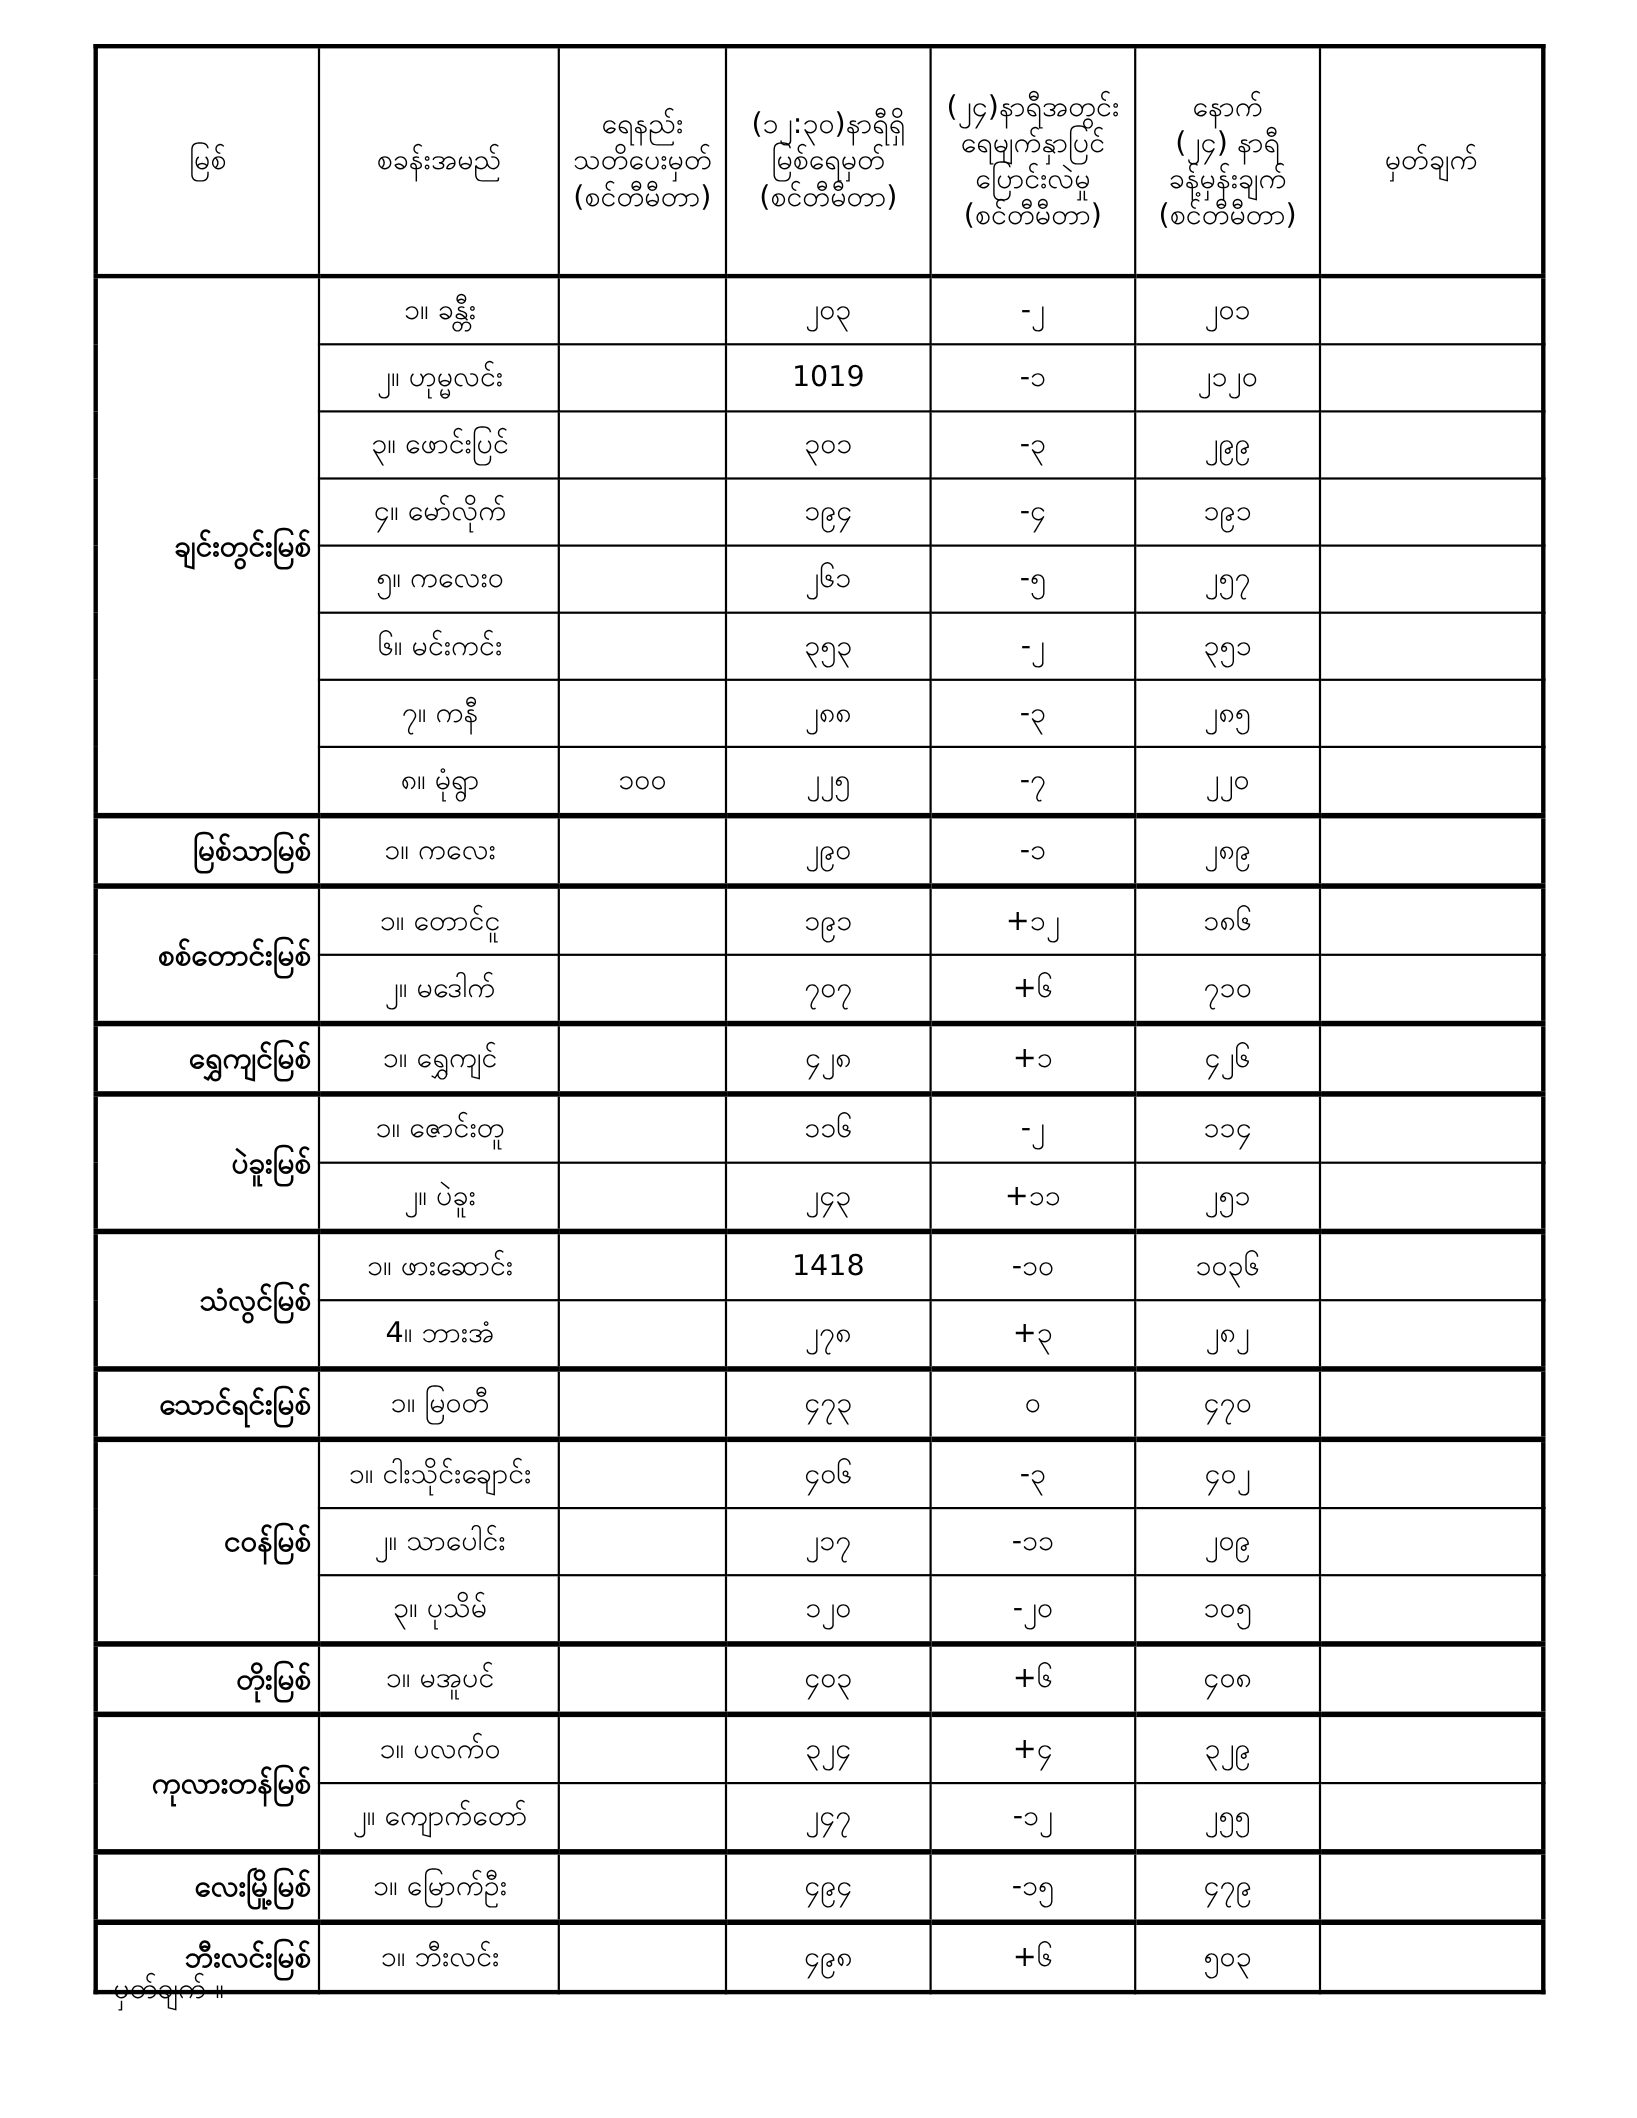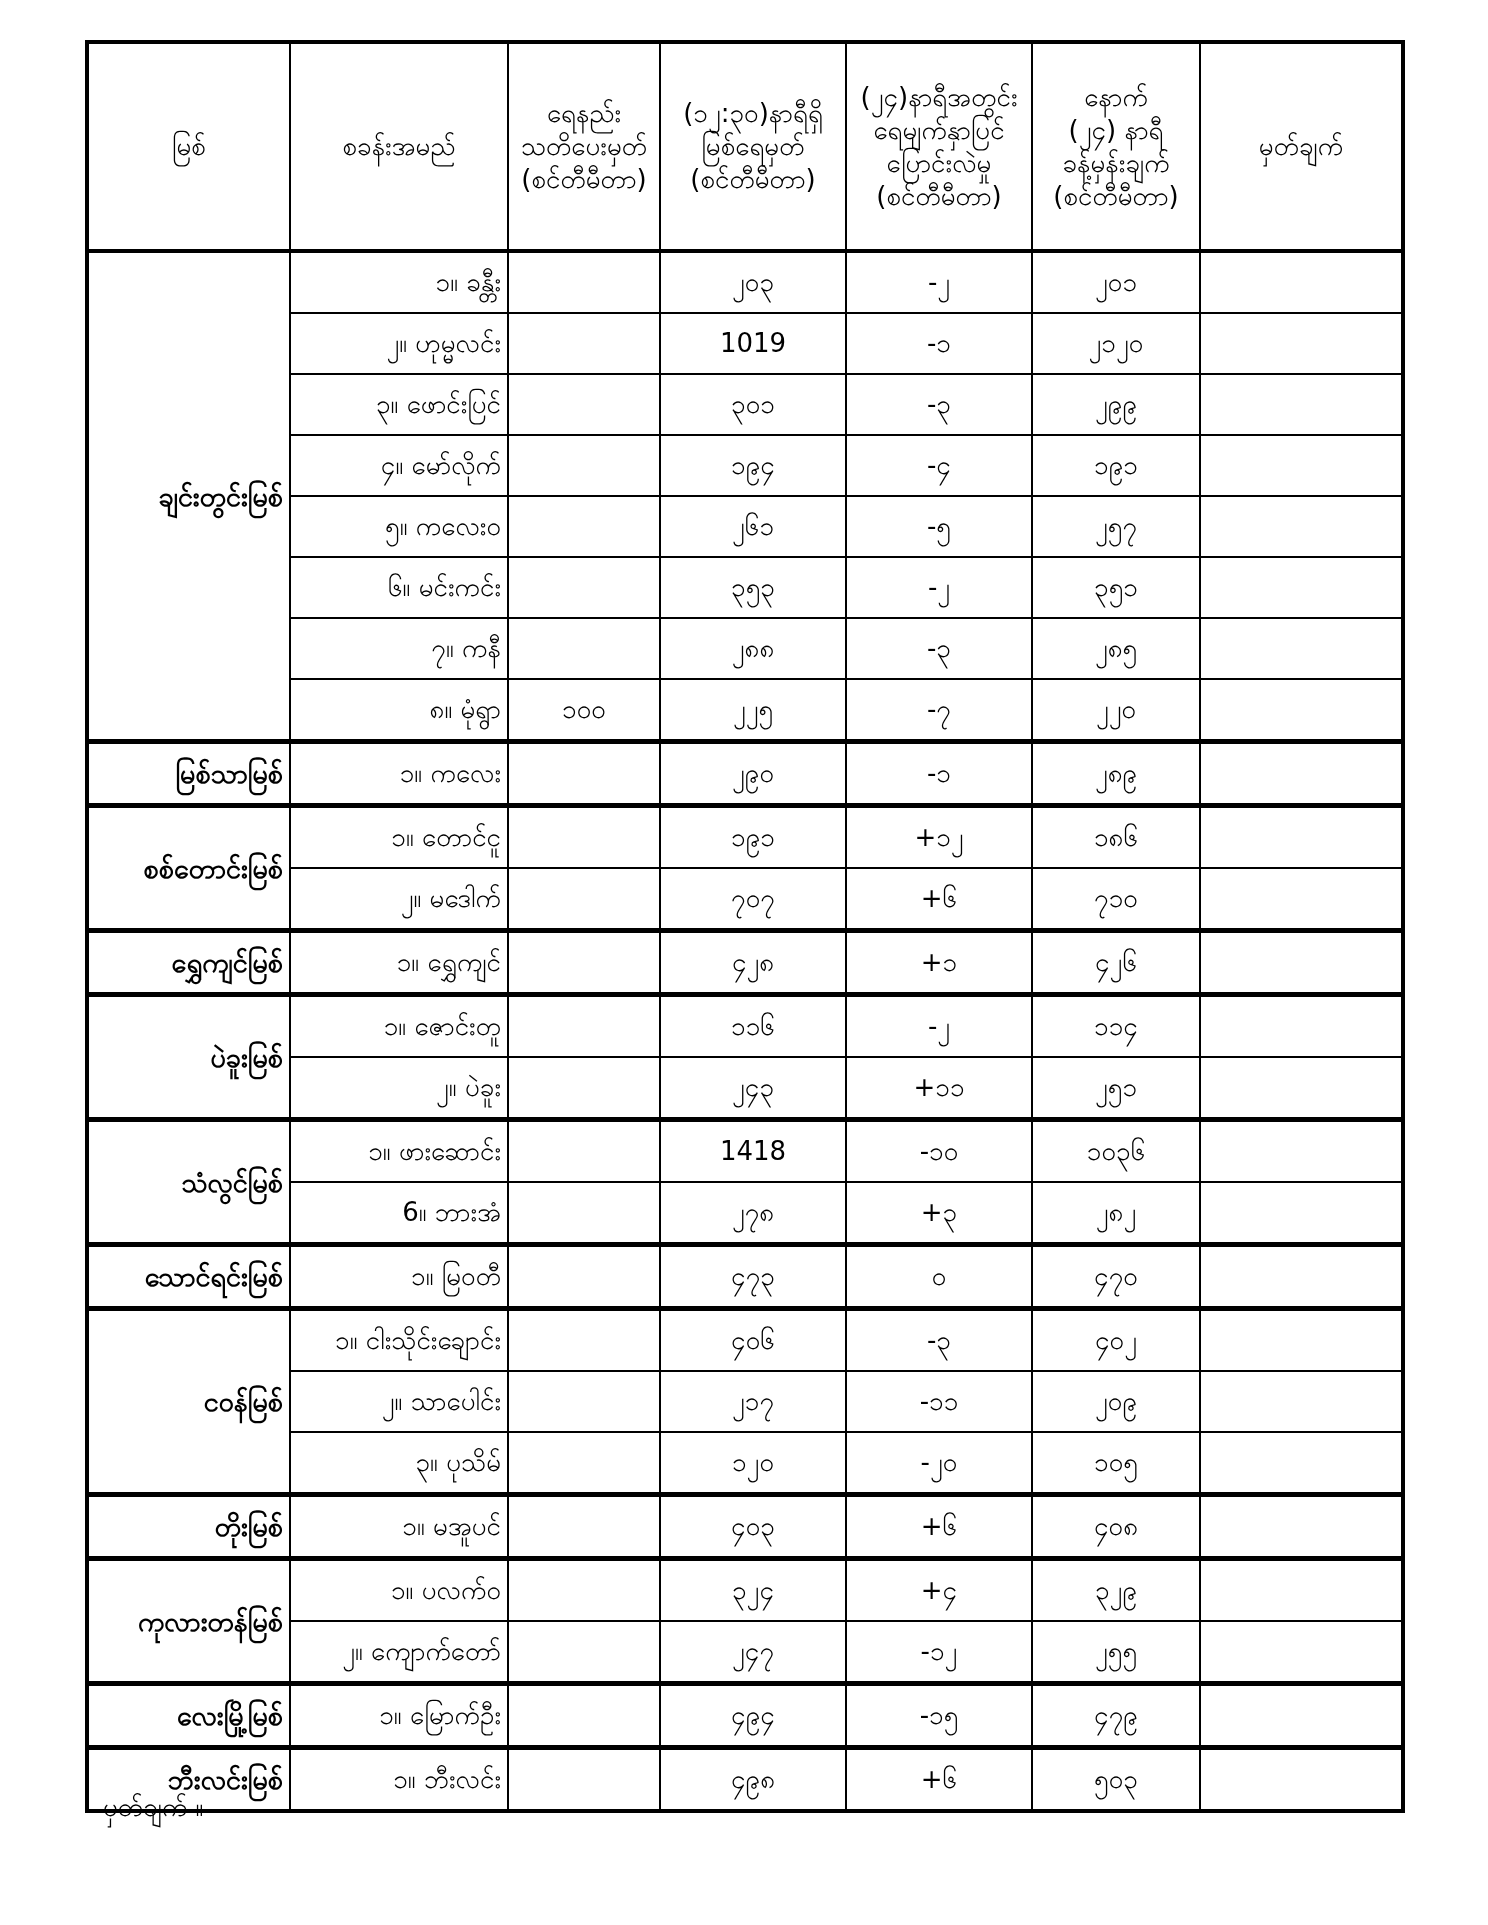--- a/index.html
+++ b/index.html
@@ -42,21 +42,21 @@
     white-space: pre-line;
   }
   .river-table tbody td { height: 59px; }
   tr.group-start > td { border-top: 5px solid #000000; }
   td.river-cell {
     text-align: right;
     font-weight: bold;
     padding-left: 4px;
     font-size: 27px;
   }
-  td.station-cell { text-align: right; padding-left: 8px; }
+  td.station-cell { text-align: center; padding-left: 8px; }
   td.num-cell { text-align: center; }
   td.remark-cell-c { text-align: center; }
   #footer-note {
     position: absolute;
     left: 103px; top: 1790px;
     display: flex;
     gap: 12px;
     font-size: 26px;
     white-space: nowrap;
   }
@@ -218,21 +218,21 @@
           <tr class="group-start">
             <td class="river-cell" rowspan="2">သံလွင်မြစ်</td>
             <td class="station-cell">၁။ ဖားဆောင်း</td>
             <td class="num-cell"></td>
             <td class="num-cell">1418</td>
             <td class="num-cell">-၁၀</td>
             <td class="num-cell">၁၀၃၆</td>
             <td class="remark-cell-c"></td>
           </tr>
           <tr>
-            <td class="station-cell">6။ ဘားအံ</td>
+            <td class="station-cell">4။ ဘားအံ</td>
             <td class="num-cell"></td>
             <td class="num-cell">၂၇၈</td>
             <td class="num-cell">+၃</td>
             <td class="num-cell">၂၈၂</td>
             <td class="remark-cell-c"></td>
           </tr>
           <tr class="group-start">
             <td class="river-cell" rowspan="1">သောင်ရင်းမြစ်</td>
             <td class="station-cell">၁။ မြဝတီ</td>
             <td class="num-cell"></td>

